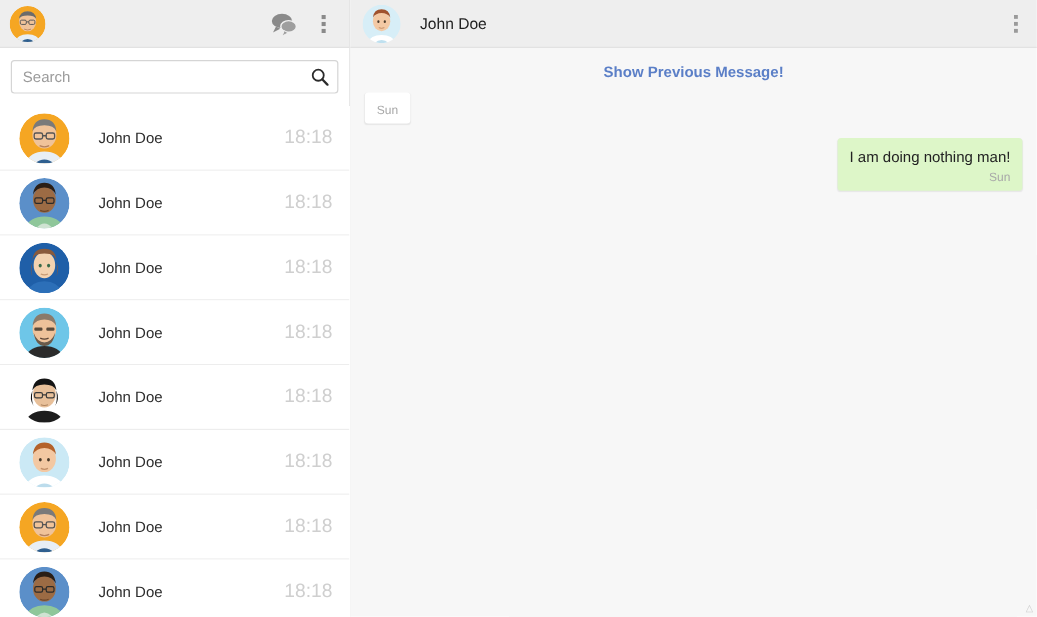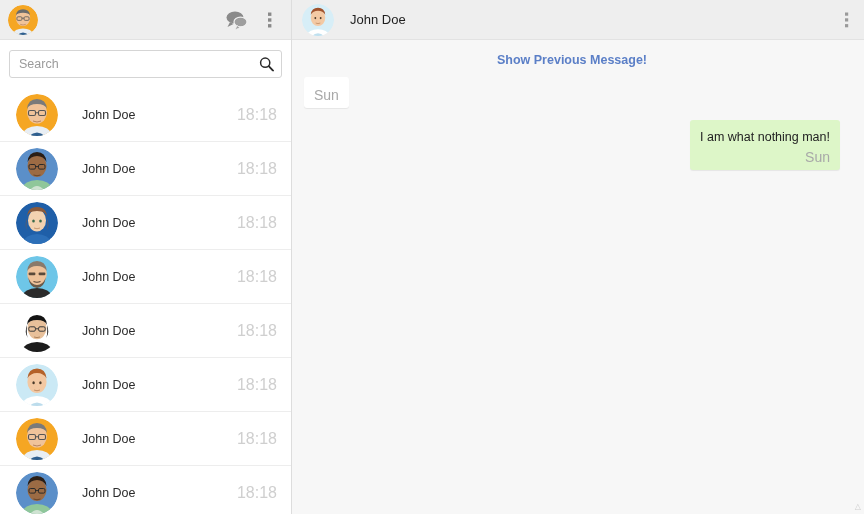--- a/index.html
+++ b/index.html
@@ -125,21 +125,21 @@
     margin-left: 16px;
     font-size: 13px;
     color: #1e1e1e;
     flex: 1;
   }
   .conv-menu { width: 14px; height: 22px; cursor: pointer; }
 
   .messages {
     flex: 1;
     overflow-y: auto;
-    padding: 0 24px 14px 12px;
+    padding: 0 12px 14px 12px;
     position: relative;
   }
   .messages::-webkit-scrollbar { width: 8px; }
   .messages::-webkit-scrollbar-thumb { background: #e0e0e0; border-radius: 4px; }
   .messages::-webkit-scrollbar-track { background: transparent; }
 
   .show-prev {
     text-align: center;
     padding: 13px 0 10px 0;
     font-size: 12.5px;
@@ -160,21 +160,21 @@
   .bubble.out { background: #ddf6c8; }
   .bubble-text {
     font-size: 12.5px;
     color: #222222;
     line-height: 1.35;
     white-space: nowrap;
   }
   .bubble-time {
     display: block;
     text-align: right;
-    font-size: 14px;
+    font-size: 10px;
     color: #a8a8a8;
     margin-top: 3px;
   }
 
   
   .scroll-hint {
     position: absolute;
     right: 3px; bottom: 3px;
     font-size: 8px; color: #cfcfcf;
     pointer-events: none;
@@ -379,20 +379,20 @@
       </div>
     </div>
 
     <div class="messages">
       <div class="show-prev">Show Previous Message!</div>
       <div id="message-container">
           <div class="msg-row left">
             <div class="bubble in"><span class="bubble-time">Sun</span></div>
           </div>
           <div class="msg-row right">
-            <div class="bubble out"><span class="bubble-text">I am what nothing man!</span><span class="bubble-time">Sun</span></div>
+            <div class="bubble out"><span class="bubble-text">I am doing nothing man!</span><span class="bubble-time">Sun</span></div>
           </div>
         </div>
     </div>
     <span class="scroll-hint">△</span>
   </div>
 
 </div>
 
 </body></html>

